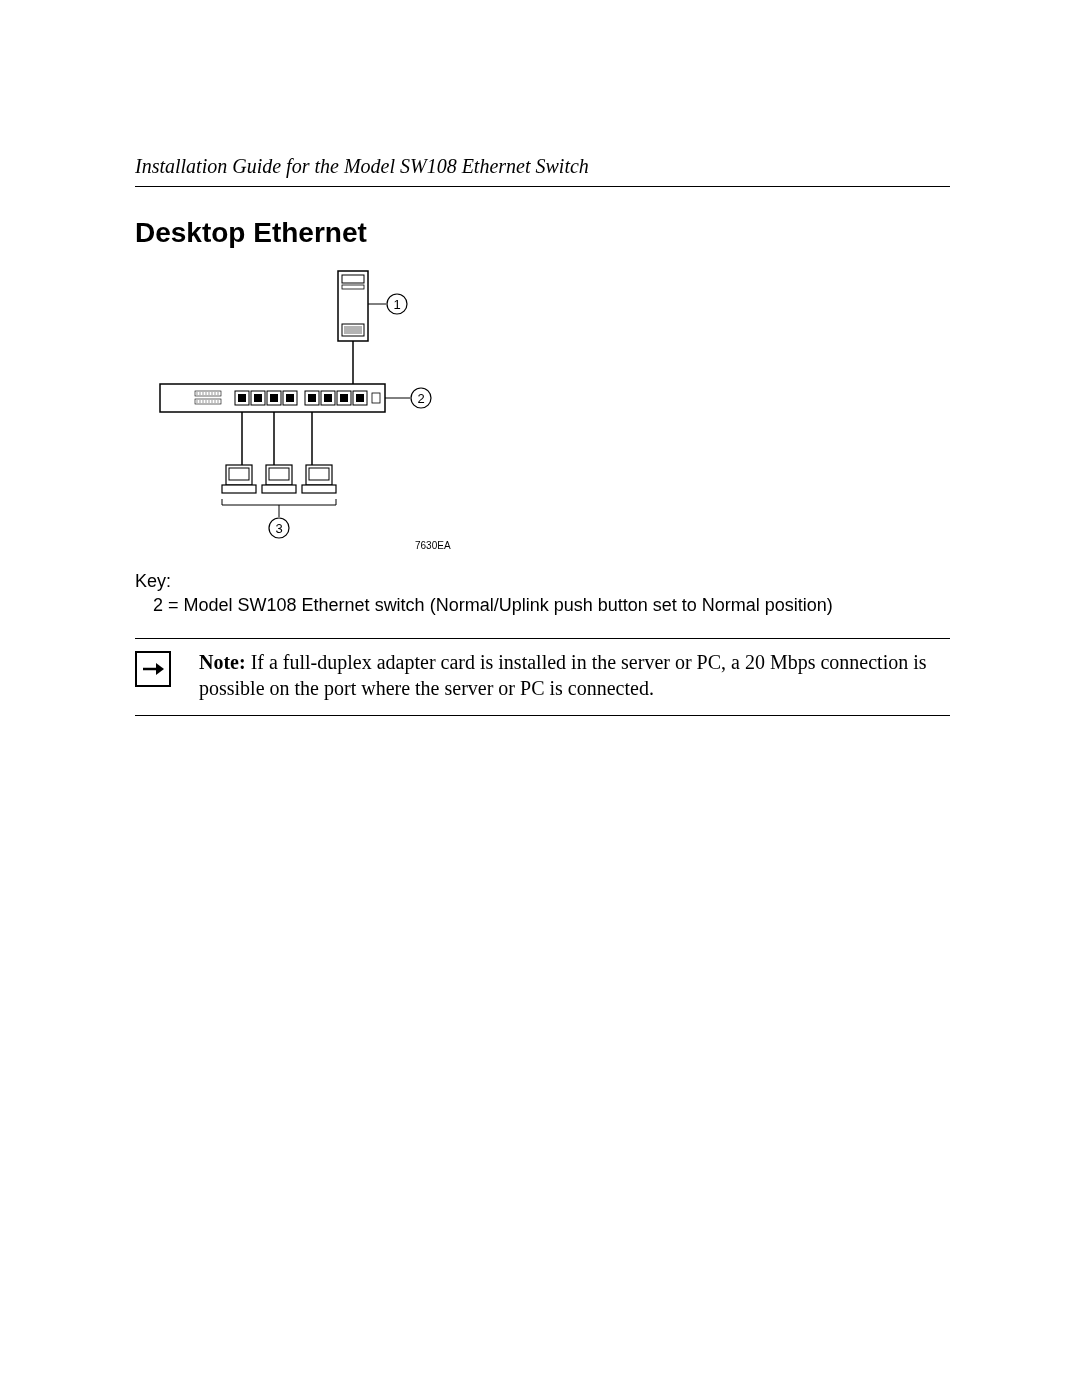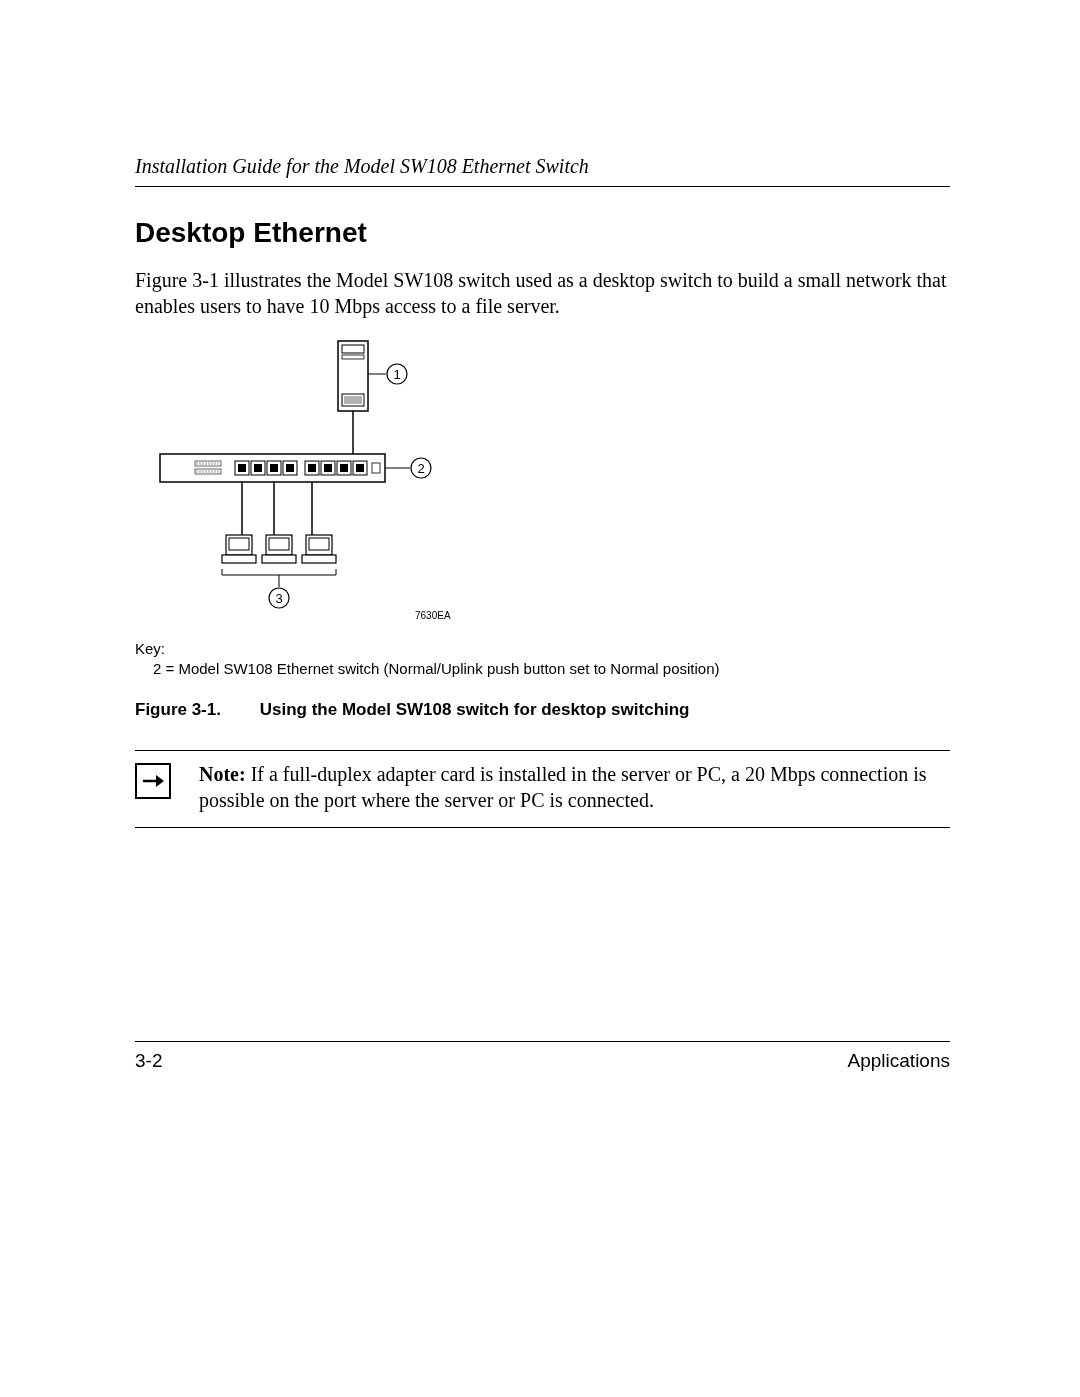--- a/index.html
+++ b/index.html
@@ -36,21 +36,21 @@
   }
   .figure-wrap {
     margin: 20px 0 10px 0;
   }
   .diagram {
     display: block;
     margin: 0 0 10px 15px;
   }
   .key-block {
     font-family: Helvetica, Arial, sans-serif;
-    font-size: 15px;
+    font-size: 18px;
     line-height: 1.35;
     margin: 10px 0 20px 0;
   }
   .key-block .key-label {
     display: block;
   }
   .key-block .key-item {
     display: block;
     padding-left: 18px;
   }
@@ -104,21 +104,20 @@
 </style>
 </head>
 <body>
 
 <div class="page">
 
   <div class="running-head">Installation Guide for the Model SW108 Ethernet Switch</div>
 
   <h2 class="section-title">Desktop Ethernet</h2>
 
-  <p class="body">Figure 3-1 illustrates the Model SW108 switch used as a desktop switch to build a small network that enables users to have 10 Mbps access to a file server.</p>
 
   <div class="figure-wrap">
     <svg class="diagram" width="330" height="290" viewBox="0 0 330 290">
 
       <g>
         <rect x="188" y="2" width="30" height="70" fill="#fff" stroke="#000" stroke-width="1.5"></rect>
         <rect x="192" y="6" width="22" height="8" fill="#fff" stroke="#000" stroke-width="1"></rect>
         <rect x="192" y="16" width="22" height="4" fill="#fff" stroke="#000" stroke-width="0.8"></rect>
         <rect x="192" y="55" width="22" height="12" fill="#fff" stroke="#000" stroke-width="1"></rect>
         <line x1="194" y1="58" x2="212" y2="58" stroke="#000" stroke-width="0.6"></line>
@@ -214,37 +213,29 @@
       <text x="129" y="264" text-anchor="middle" font-size="13" font-family="Helvetica">3</text>
 
       <text x="265" y="280" font-size="10" font-family="Helvetica">7630EA</text>
     </svg>
 
     <div class="key-block">
       <span class="key-label">Key:</span>
       <span class="key-item">2 = Model SW108 Ethernet switch (Normal/Uplink push button set to Normal position)</span>
     </div>
 
-    <div class="figure-caption">
-      <span class="fig-label">Figure 3-1.</span>
-      <span>Using the Model SW108 switch for desktop switching</span>
-    </div>
   </div>
 
   <div class="note-block">
     <div class="note-icon-box">
       <svg width="22" height="14" viewBox="0 0 22 14">
         <line x1="1" y1="7" x2="15" y2="7" stroke="#000" stroke-width="2.5"></line>
         <polygon points="14,1 22,7 14,13" fill="#000"></polygon>
       </svg>
     </div>
     <div class="note-text">
       <span class="note-label">Note:</span>
       <span>If a full-duplex adapter card is installed in the server or PC, a 20 Mbps connection is possible on the port where the server or PC is connected.</span>
     </div>
   </div>
 
-  <div class="footer">
-    <span>3-2</span>
-    <span>Applications</span>
-  </div>
 
 </div>
 
 </body></html>

